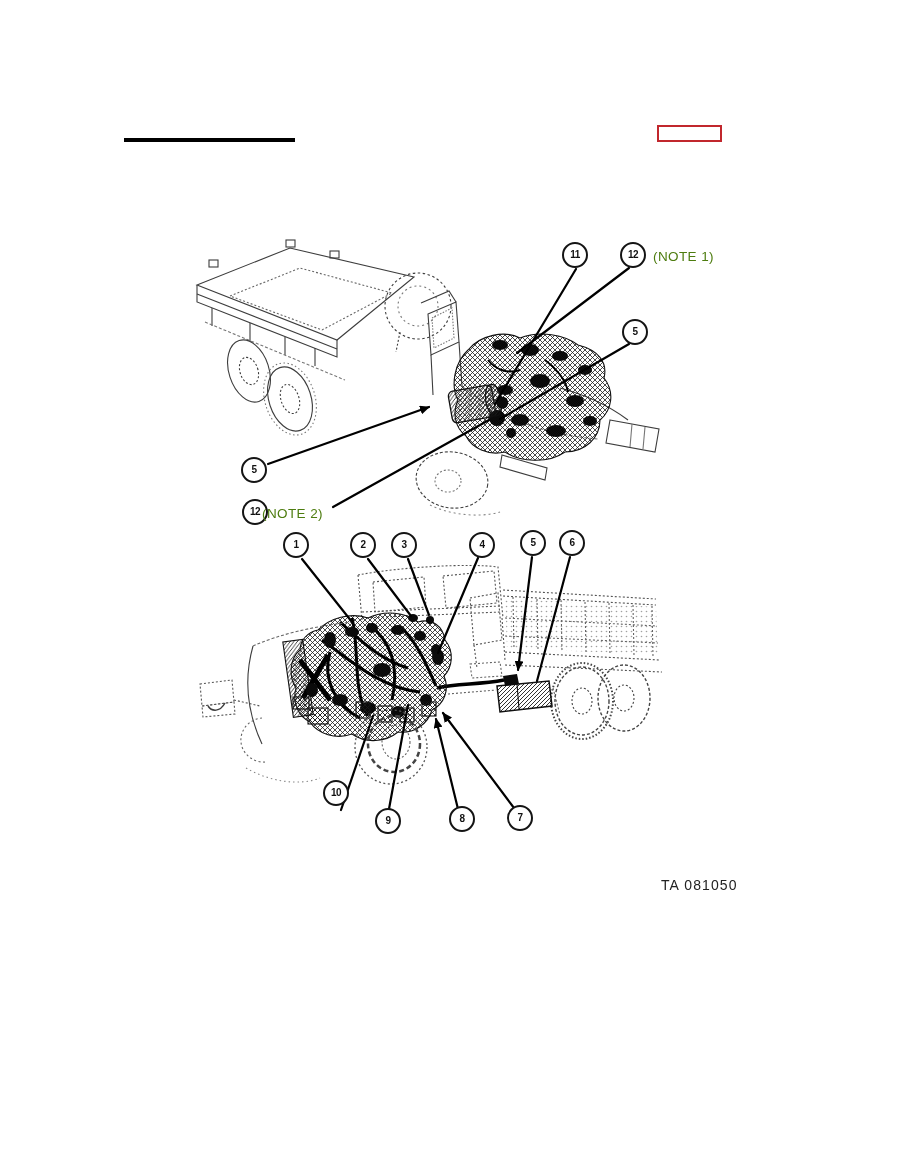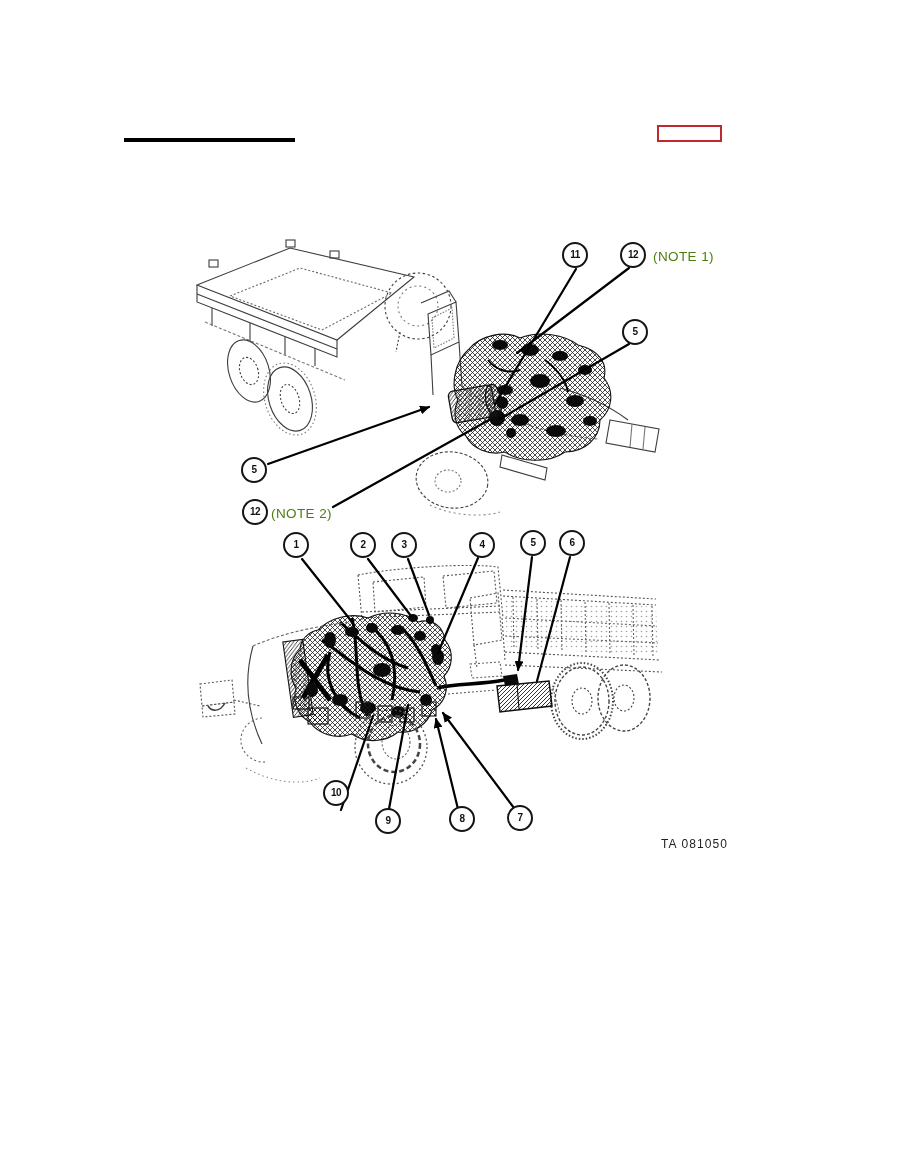--- a/index.html
+++ b/index.html
@@ -13,21 +13,21 @@
   .co{
     position:absolute;width:22px;height:22px;border:2.6px solid #141414;border-radius:50%;
     background:#fff;display:flex;align-items:center;justify-content:center;
     font-size:10px;font-weight:700;line-height:1;letter-spacing:-0.5px;color:#111;
     z-index:5;
   }
   .note{
     position:absolute;font-size:13.5px;font-weight:500;color:#4d7c0f;letter-spacing:0.4px;z-index:5;white-space:nowrap;
   }
   .figid{
-    position:absolute;font-size:12px;font-weight:500;color:#222;letter-spacing:1.1px;z-index:5;white-space:nowrap;
+    position:absolute;font-size:14px;font-weight:500;color:#222;letter-spacing:1.1px;z-index:5;white-space:nowrap;margin-top:40px;
   }
 </style>
 </head>
 <body>
 
 <div class="page">
 
   <div class="rule"></div>
   <div class="linkbox"></div>
 
@@ -242,21 +242,21 @@
       <path d="M341,810 L373,716"></path>
     </g>
   </svg>
 
   <div class="co" style="left:562px;top:242px">11</div>
   <div class="co" style="left:620px;top:242px">12</div>
   <div class="note" style="left:653px;top:249px">(NOTE 1)</div>
   <div class="co" style="left:622px;top:319px">5</div>
   <div class="co" style="left:241px;top:457px">5</div>
   <div class="co" style="left:242px;top:499px">12</div>
-  <div class="note" style="left:271px;top:506px">(NOTE 2)</div>
+  <div class="note" style="left:262px;top:506px">(NOTE 2)</div>
 
   <div class="co" style="left:283px;top:532px">1</div>
   <div class="co" style="left:350px;top:532px">2</div>
   <div class="co" style="left:391px;top:532px">3</div>
   <div class="co" style="left:469px;top:532px">4</div>
   <div class="co" style="left:520px;top:530px">5</div>
   <div class="co" style="left:559px;top:530px">6</div>
   <div class="co" style="left:507px;top:805px">7</div>
   <div class="co" style="left:449px;top:806px">8</div>
   <div class="co" style="left:375px;top:808px">9</div>

